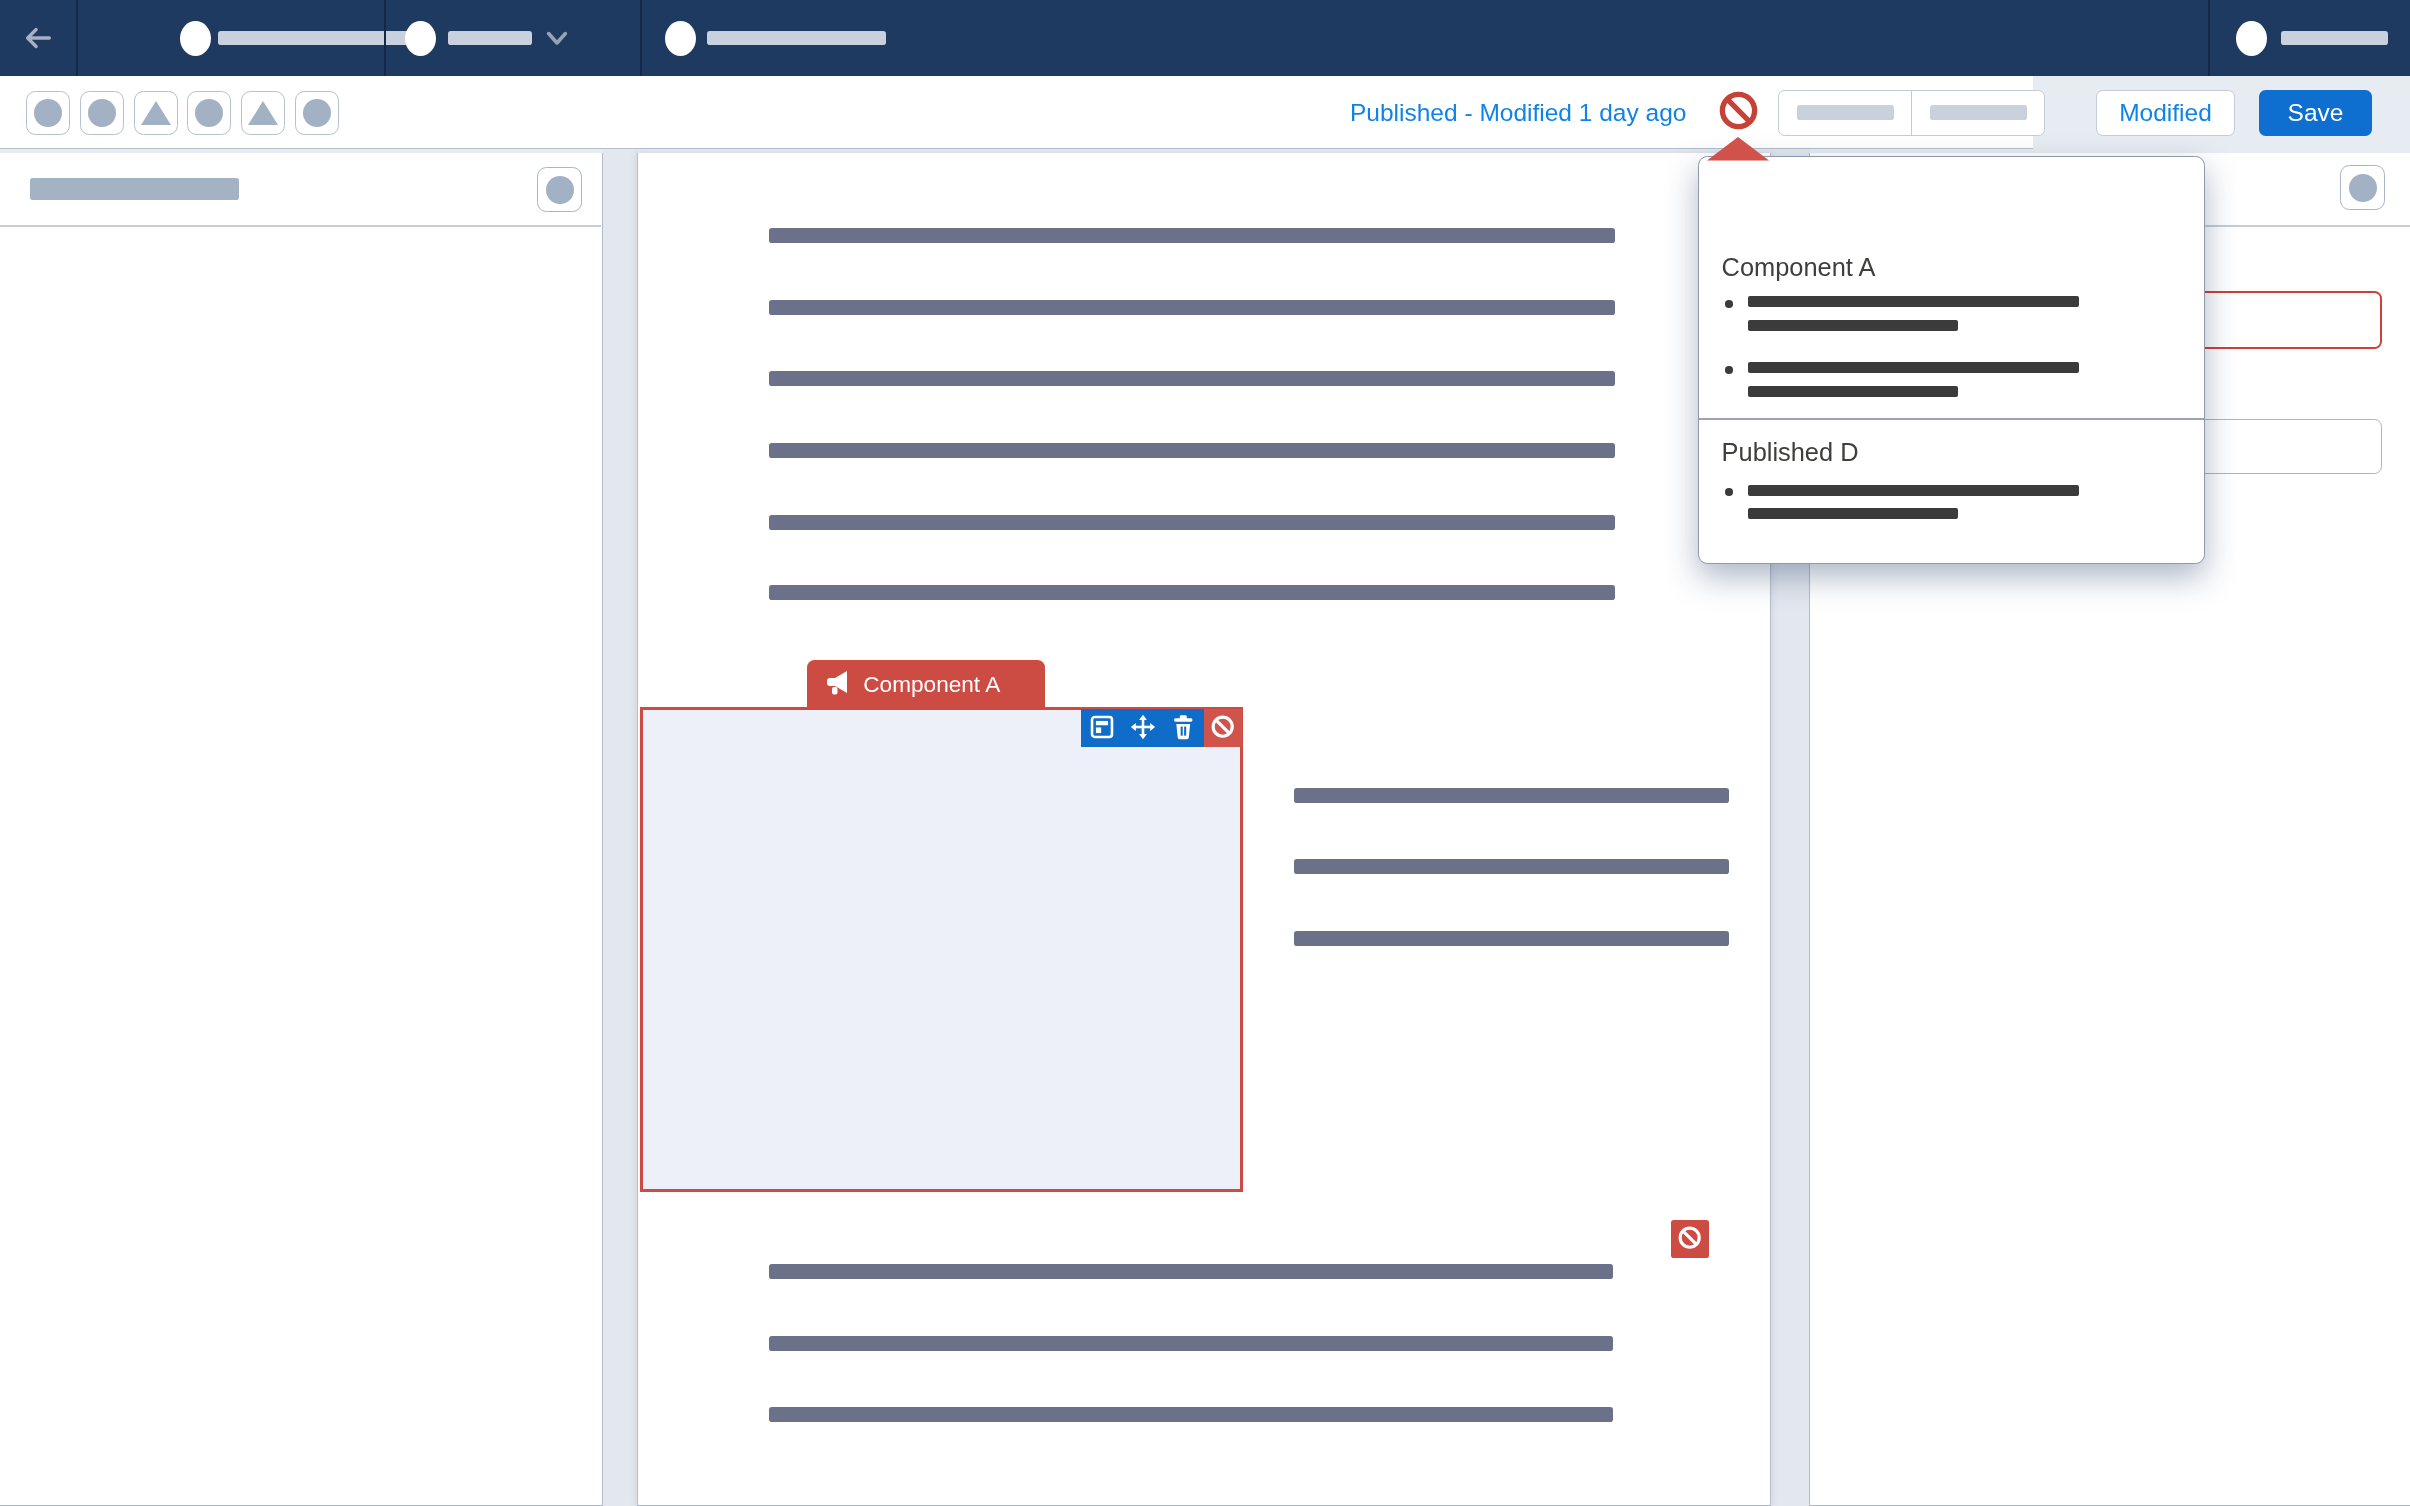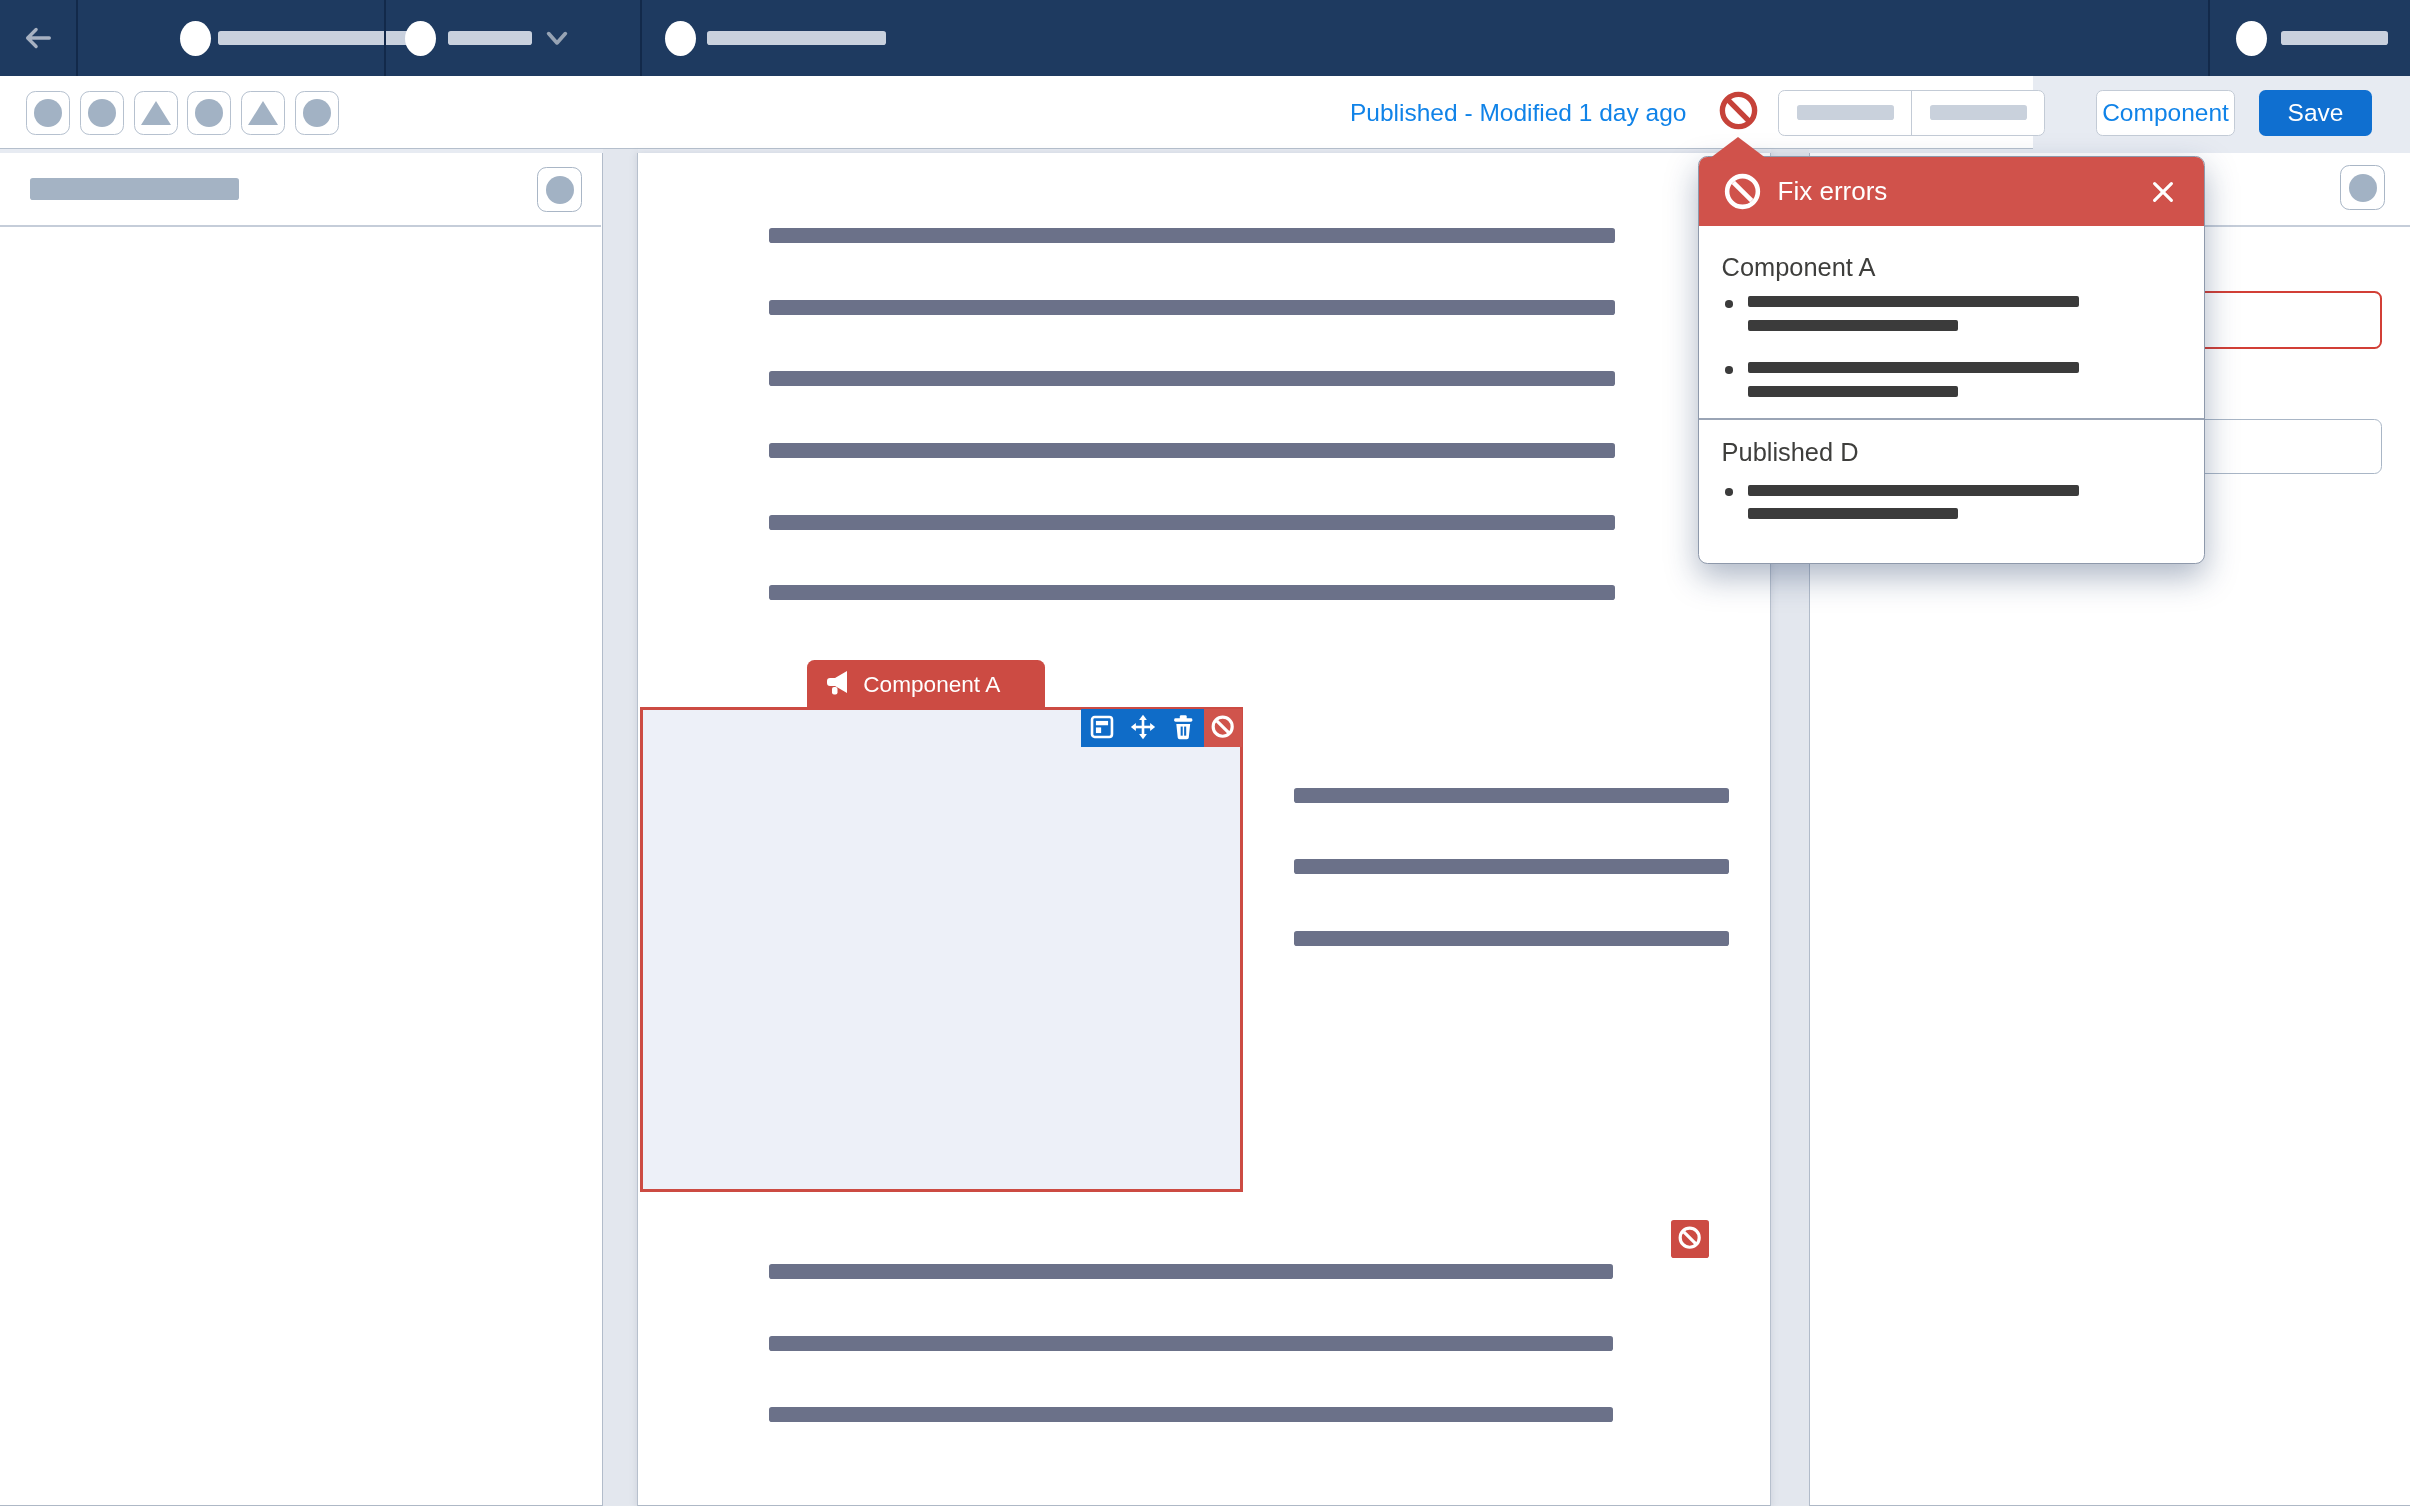--- a/index.html
+++ b/index.html
@@ -152,21 +152,21 @@
 
     <div id="seg-group" class="abs">
       <div class="seg-cell">
           <div class="seg-bar"></div>
         </div>
       <div class="seg-cell">
           <div class="seg-bar"></div>
         </div>
     </div>
 
-    <button id="activate-btn" class="abs">Component</button>
+    <button id="activate-btn" class="abs">Modified</button>
     <button id="save-btn" class="abs">Save</button>
   </div>
 
   <div class="abs gap-strip" style="left:603px;width:35px;"></div>
   <div class="abs gap-strip" style="left:1771px;width:38px;"></div>
 
   <div id="sidebar" class="abs">
     <div class="abs gbar" style="left:30px;top:24.5px;width:209px;height:22.6px;"></div>
     <div class="abs panel-btn" style="left:537px;top:14px;cursor:pointer;">
       <div class="shape-circle" style="width:28px;height:28px;"></div>
@@ -260,34 +260,20 @@
     <div class="abs panel-btn" style="left:530px;top:12.2px;cursor:pointer;">
       <div class="shape-circle" style="width:28px;height:28px;"></div>
     </div>
     <div id="rightpanel-divider" class="abs"></div>
     <div id="input-error" class="abs"></div>
     <div id="input-normal" class="abs"></div>
   </div>
 
   <div id="popover" class="abs">
     <div id="popover-box" class="abs">
-      <div id="popover-header">
-        <span style="margin-left:22.6px;display:flex;">
-          <svg width="41" height="41" viewBox="0 0 36 36" fill="none">
-            <circle cx="18" cy="18" r="13.5" stroke="#FFFFFF" stroke-width="4"></circle>
-            <line x1="9.9" y1="9.9" x2="26.1" y2="26.1" stroke="#FFFFFF" stroke-width="4"></line>
-          </svg>
-        </span>
-        <span id="popover-title">Fix errors</span>
-        <span id="popover-close">
-          <svg width="28" height="28" viewBox="0 0 30 30" fill="none">
-            <path d="M6 6 L24 24 M24 6 L6 24" stroke="#FFFFFF" stroke-width="3.4" stroke-linecap="round"></path>
-          </svg>
-        </span>
-      </div>
 
       <div class="pop-heading" style="top:96px;">Component A</div>
       <div class="dot" style="left:26px;top:143px;"></div>
       <div class="dbar" style="left:49px;top:139px;width:331px;"></div>
       <div class="dbar" style="left:49px;top:163px;width:210px;"></div>
       <div class="dot" style="left:26px;top:209px;"></div>
       <div class="dbar" style="left:49px;top:205px;width:331px;"></div>
       <div class="dbar" style="left:49px;top:229px;width:210px;"></div>
 
       <div id="pop-divider"></div>

